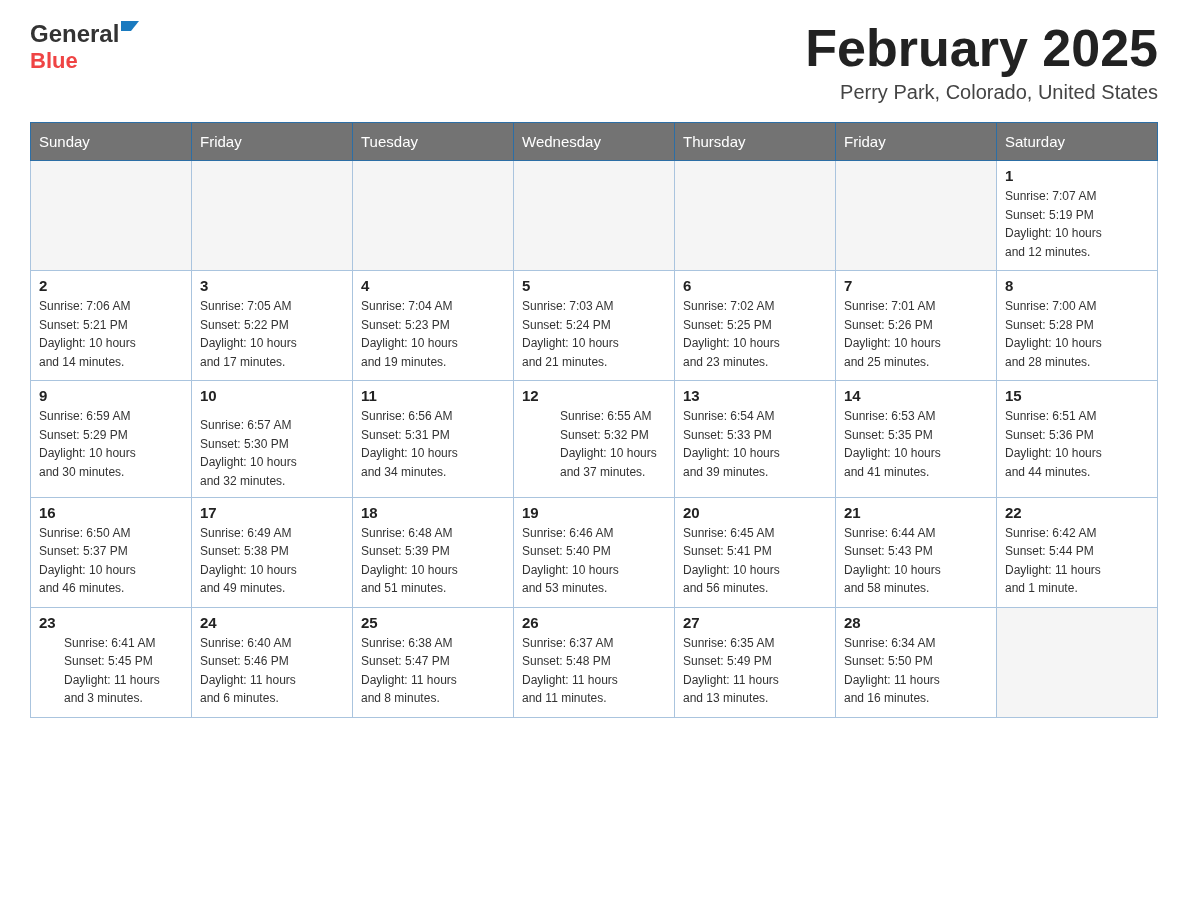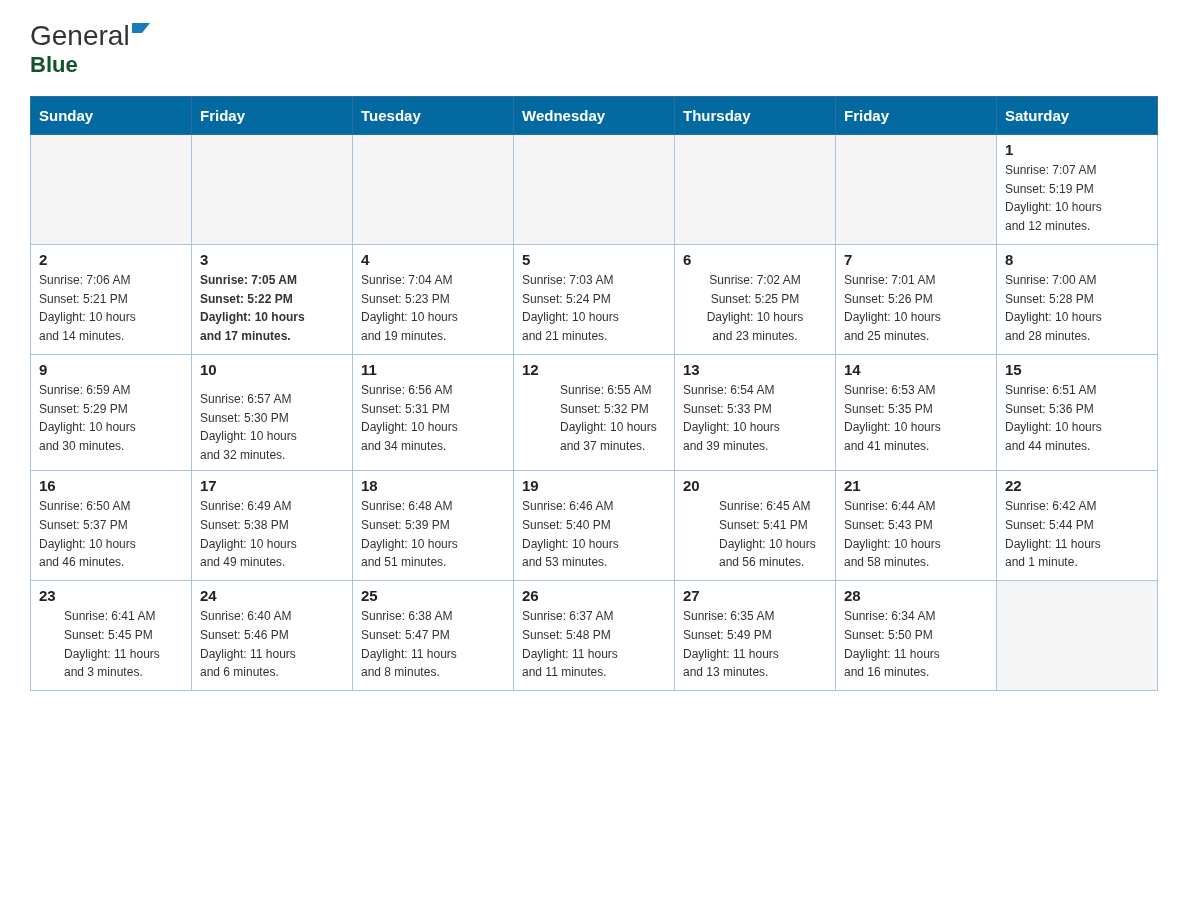--- a/index.html
+++ b/index.html
@@ -33,24 +33,24 @@
       font-size: 20px;
       color: #444;
       margin-top: 4px;
     }
     table {
       width: 100%;
       border-collapse: collapse;
       table-layout: fixed;
     }
     thead tr th {
-      background: #0369a1;
+      background: #737373;
       color: #fff;
       font-size: 15px;
-      font-weight: bold;
+      font-weight: normal;
       padding: 10px 8px;
       text-align: left;
       border: 1px solid #2c6ea5;
     }
     tbody tr td {
       vertical-align: top;
       border: 1px solid #aac4de;
       padding: 6px 8px;
       font-size: 12.5px;
       color: #333;
@@ -75,51 +75,55 @@
     }
     tbody tr td.empty {
       background: #f5f5f5;
     }
     
     .logo-line1 {
       display: flex;
       align-items: center;
     }
     .logo-general {
-      font-size: 28px;
-      font-weight: normal;
+      font-size: 24px;
+      font-weight: bold;
       color: #333;
     }
     .logo-flag {
       display: inline-block;
       margin-left: 2px;
       position: relative;
       top: -2px;
     }
     .logo-blue-text {
       font-size: 22px;
       font-weight: bold;
-      color: #14532d;
+      color: #ef4444;
     }
   </style>
 </head>
 <body>
 
 <div class="header">
   <div class="logo">
     <div class="logo-line1">
       <span class="logo-general">General</span>
       <span class="logo-flag">
         <svg width="22" height="18" viewBox="0 0 22 18">
           <polygon points="0,0 18,0 10,10 0,10" fill="#1a7abf"></polygon>
         </svg>
       </span>
     </div>
     <span class="logo-blue-text">Blue</span>
   </div>
+  <div class="title-block">
+    <div class="month-title">February 2025</div>
+    <div class="location">Perry Park, Colorado, United States</div>
+  </div>
 </div>
 
 <table>
   <thead>
     <tr>
     <th>Sunday</th>
         <th>Friday</th>
         <th>Tuesday</th>
         <th>Wednesday</th>
         <th>Thursday</th>
@@ -146,42 +150,42 @@
       <tr>
         <td>
           <div class="day-num">2</div>
           <div class="day-info" style="white-space: pre-line;">Sunrise: 7:06 AM
 Sunset: 5:21 PM
 Daylight: 10 hours
 and 14 minutes.</div>
         </td>
         <td>
           <div class="day-num">3</div>
-          <div class="day-info" style="white-space: pre-line; font-weight: bold;">Sunrise: 7:05 AM
+          <div class="day-info" style="white-space: pre-line;">Sunrise: 7:05 AM
 Sunset: 5:22 PM
 Daylight: 10 hours
 and 17 minutes.</div>
         </td>
         <td>
           <div class="day-num">4</div>
           <div class="day-info" style="white-space: pre-line;">Sunrise: 7:04 AM
 Sunset: 5:23 PM
 Daylight: 10 hours
 and 19 minutes.</div>
         </td>
         <td>
           <div class="day-num">5</div>
           <div class="day-info" style="white-space: pre-line;">Sunrise: 7:03 AM
 Sunset: 5:24 PM
 Daylight: 10 hours
 and 21 minutes.</div>
         </td>
         <td>
           <div class="day-num">6</div>
-          <div class="day-info" style="white-space: pre-line; text-align: center;">Sunrise: 7:02 AM
+          <div class="day-info" style="white-space: pre-line;">Sunrise: 7:02 AM
 Sunset: 5:25 PM
 Daylight: 10 hours
 and 23 minutes.</div>
         </td>
         <td>
           <div class="day-num">7</div>
           <div class="day-info" style="white-space: pre-line;">Sunrise: 7:01 AM
 Sunset: 5:26 PM
 Daylight: 10 hours
 and 25 minutes.</div>
@@ -269,21 +273,21 @@
         </td>
         <td>
           <div class="day-num">19</div>
           <div class="day-info" style="white-space: pre-line;">Sunrise: 6:46 AM
 Sunset: 5:40 PM
 Daylight: 10 hours
 and 53 minutes.</div>
         </td>
         <td>
           <div class="day-num">20</div>
-          <div class="day-info" style="white-space: pre-line; margin-left: 36px;">Sunrise: 6:45 AM
+          <div class="day-info" style="white-space: pre-line;">Sunrise: 6:45 AM
 Sunset: 5:41 PM
 Daylight: 10 hours
 and 56 minutes.</div>
         </td>
         <td>
           <div class="day-num">21</div>
           <div class="day-info" style="white-space: pre-line;">Sunrise: 6:44 AM
 Sunset: 5:43 PM
 Daylight: 10 hours
 and 58 minutes.</div>

